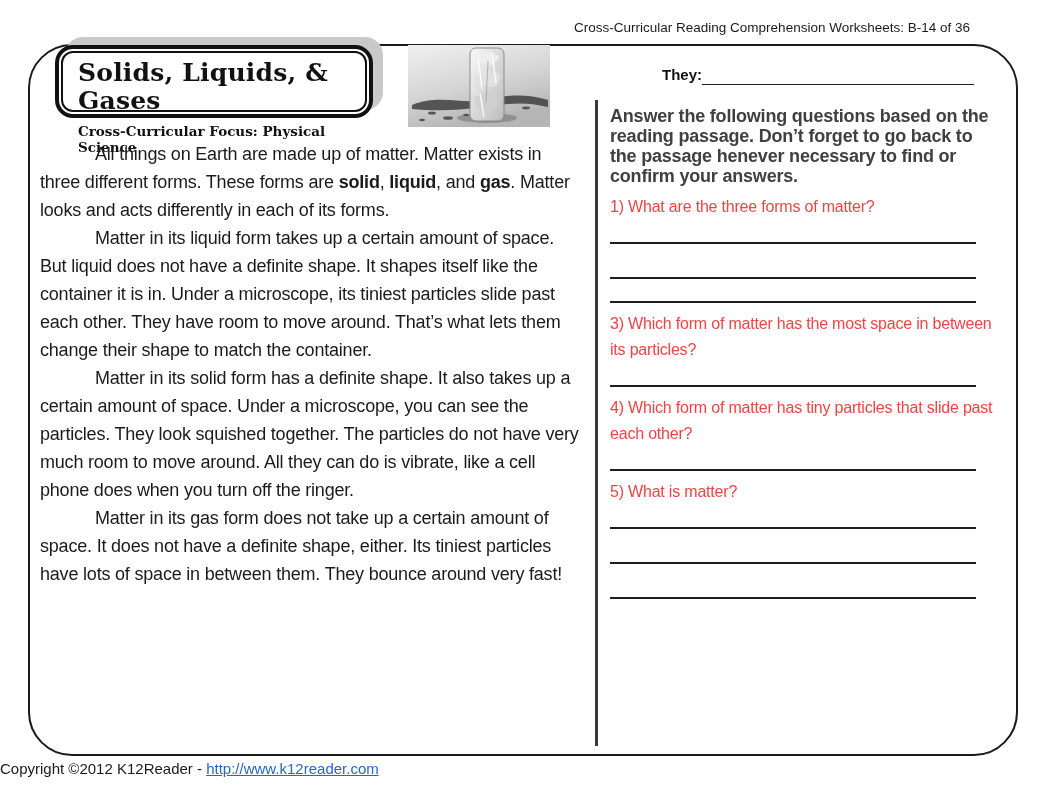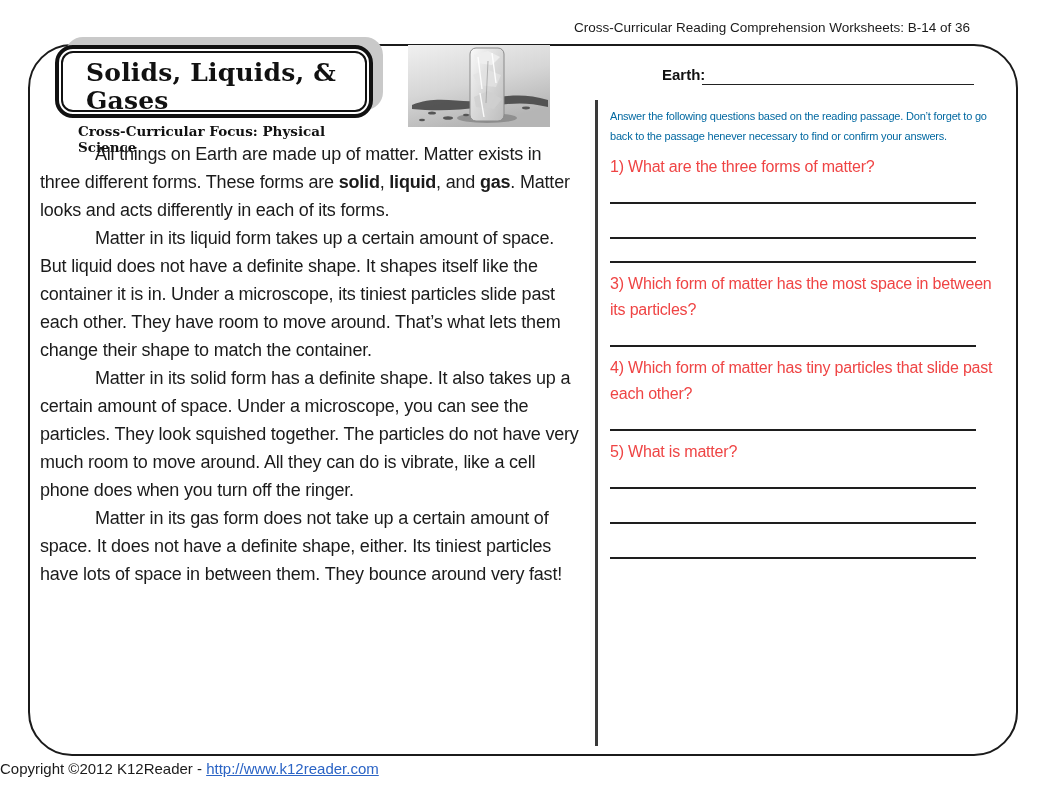--- a/index.html
+++ b/index.html
@@ -46,21 +46,20 @@
     padding: 6px 0 0 15px;
     background: #ffffff;
   }
   .worksheet-title {
     font-family: "DejaVu Serif", serif;
     font-weight: bold;
     font-size: 25px;
     line-height: 28px;
     letter-spacing: 0.2px;
     color: #111111;
-    margin-left: 8px;
   }
   .worksheet-subtitle {
     font-family: "DejaVu Serif", serif;
     font-weight: bold;
     font-size: 13.5px;
     margin-top: 8px;
     color: #111111;
   }
   .ice-photo {
     position: absolute;
@@ -88,25 +87,25 @@
     width: 3px; height: 646px;
     background: #3a3a3a;
   }
   
   .right-col {
     position: absolute;
     left: 610px; top: 106px;
     width: 390px;
   }
   .instructions-text {
-    font-weight: normal;
-    font-size: 11px;
+    font-weight: bold;
+    font-size: 18px;
     line-height: 20px;
     letter-spacing: -0.2px;
-    color: #0369a1;
+    color: #404040;
   }
   .question-text {
     font-size: 16px;
     line-height: 26px;
     letter-spacing: -0.2px;
     margin-top: 8px;
     color: #ef4444;
   }
   .question-block:first-of-type .question-text { margin-top: 36px; }
   .blank {
@@ -178,21 +177,21 @@
     <ellipse cx="58" cy="70" rx="3" ry="1.2" fill="#555555"></ellipse>
     <ellipse cx="118" cy="63" rx="4" ry="1.4" fill="#555555"></ellipse>
     <rect x="62" y="3" width="34" height="73" rx="6" fill="url(#iceGrad)" stroke="#8a8a8a" stroke-width="1"></rect>
     <path d="M66,10 L80,6 L92,12 L84,20 L68,18 Z" fill="#eeeeee" opacity="0.9"></path>
     <path d="M65,30 L78,24 L93,30 L88,42 L70,40 Z" fill="#e2e2e2" opacity="0.8"></path>
     <path d="M66,52 L80,46 L94,54 L86,64 L68,62 Z" fill="#d0d0d0" opacity="0.8"></path>
     <path d="M70,12 L74,44 M84,8 L88,38 M72,48 L76,72" stroke="#ffffff" stroke-width="1.4" fill="none" opacity="0.9"></path>
     <path d="M80,16 L78,58" stroke="#9a9a9a" stroke-width="1" fill="none" opacity="0.7"></path>
   </svg>
 
-  <div class="name-label">Earth:</div>
+  <div class="name-label">They:</div>
   <div class="name-line"></div>
 
   <div class="column-divider"></div>
 
   <div class="passage">
     <p><span>All things on Earth are made up of matter. Matter exists in three different forms. These forms are </span><b>solid</b><span>, </span><b>liquid</b><span>, and </span><b>gas</b><span>. Matter looks and acts differently in each of its forms.</span></p>
     <p><span>Matter in its liquid form takes up a certain amount of space. But liquid does not have a definite shape. It shapes itself like the container it is in. Under a microscope, its tiniest particles slide past each other. They have room to move around. That’s what lets them change their shape to match the container.</span></p>
     <p><span>Matter in its solid form has a definite shape. It also takes up a certain amount of space. Under a microscope, you can see the particles. They look squished together. The particles do not have very much room to move around. All they can do is vibrate, like a cell phone does when you turn off the ringer.</span></p>
     <p><span>Matter in its gas form does not take up a certain amount of space. It does not have a definite shape, either. Its tiniest particles have lots of space in between them. They bounce around very fast!</span></p>
   </div>

